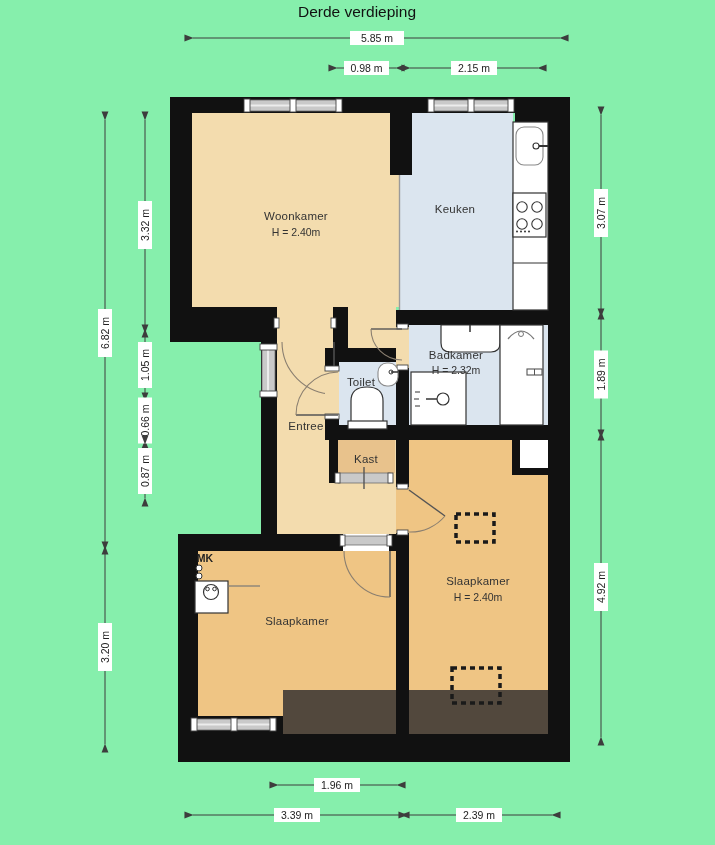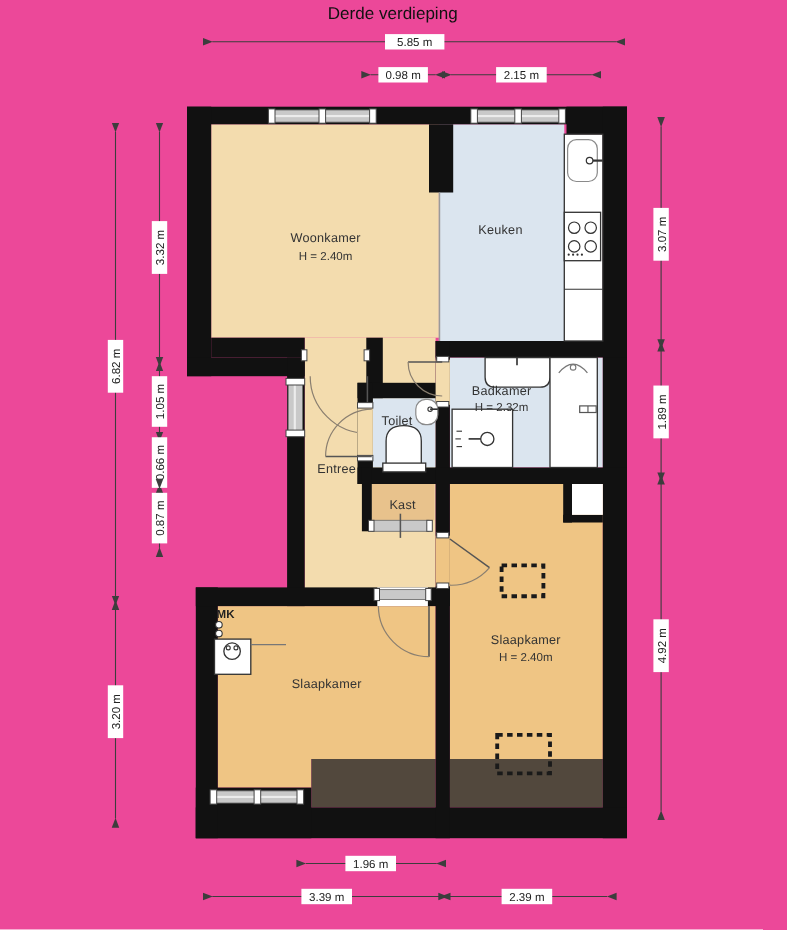--- a/index.html
+++ b/index.html
@@ -1,16 +1,16 @@
 <!DOCTYPE html>
 <html><head>
 <meta charset="utf-8">
 <style>
   html,body{margin:0;padding:0;background:#fff;}
-  #stage{position:relative;width:715px;height:845px;background:#ec4899;font-family:"Liberation Sans",sans-serif;overflow:hidden;}
+  #stage{position:relative;width:715px;height:845px;background:#86efac;font-family:"Liberation Sans",sans-serif;overflow:hidden;}
   svg{display:block;}
   .wall{fill:#111;}
   .room-living{fill:#f3dcae;}
   .room-wet{fill:#dbe5ef;}
   .room-bed{fill:#efc584;}
   .room-closet{fill:#e8c28c;}
   .room-roof{fill:#52483d;}
   .win-band{fill:#c9c9c9;stroke:#6f6f6f;stroke-width:0.8;}
   .win-mid{fill:#ececec;}
   .win-post{fill:#fff;stroke:#444;stroke-width:0.9;}

